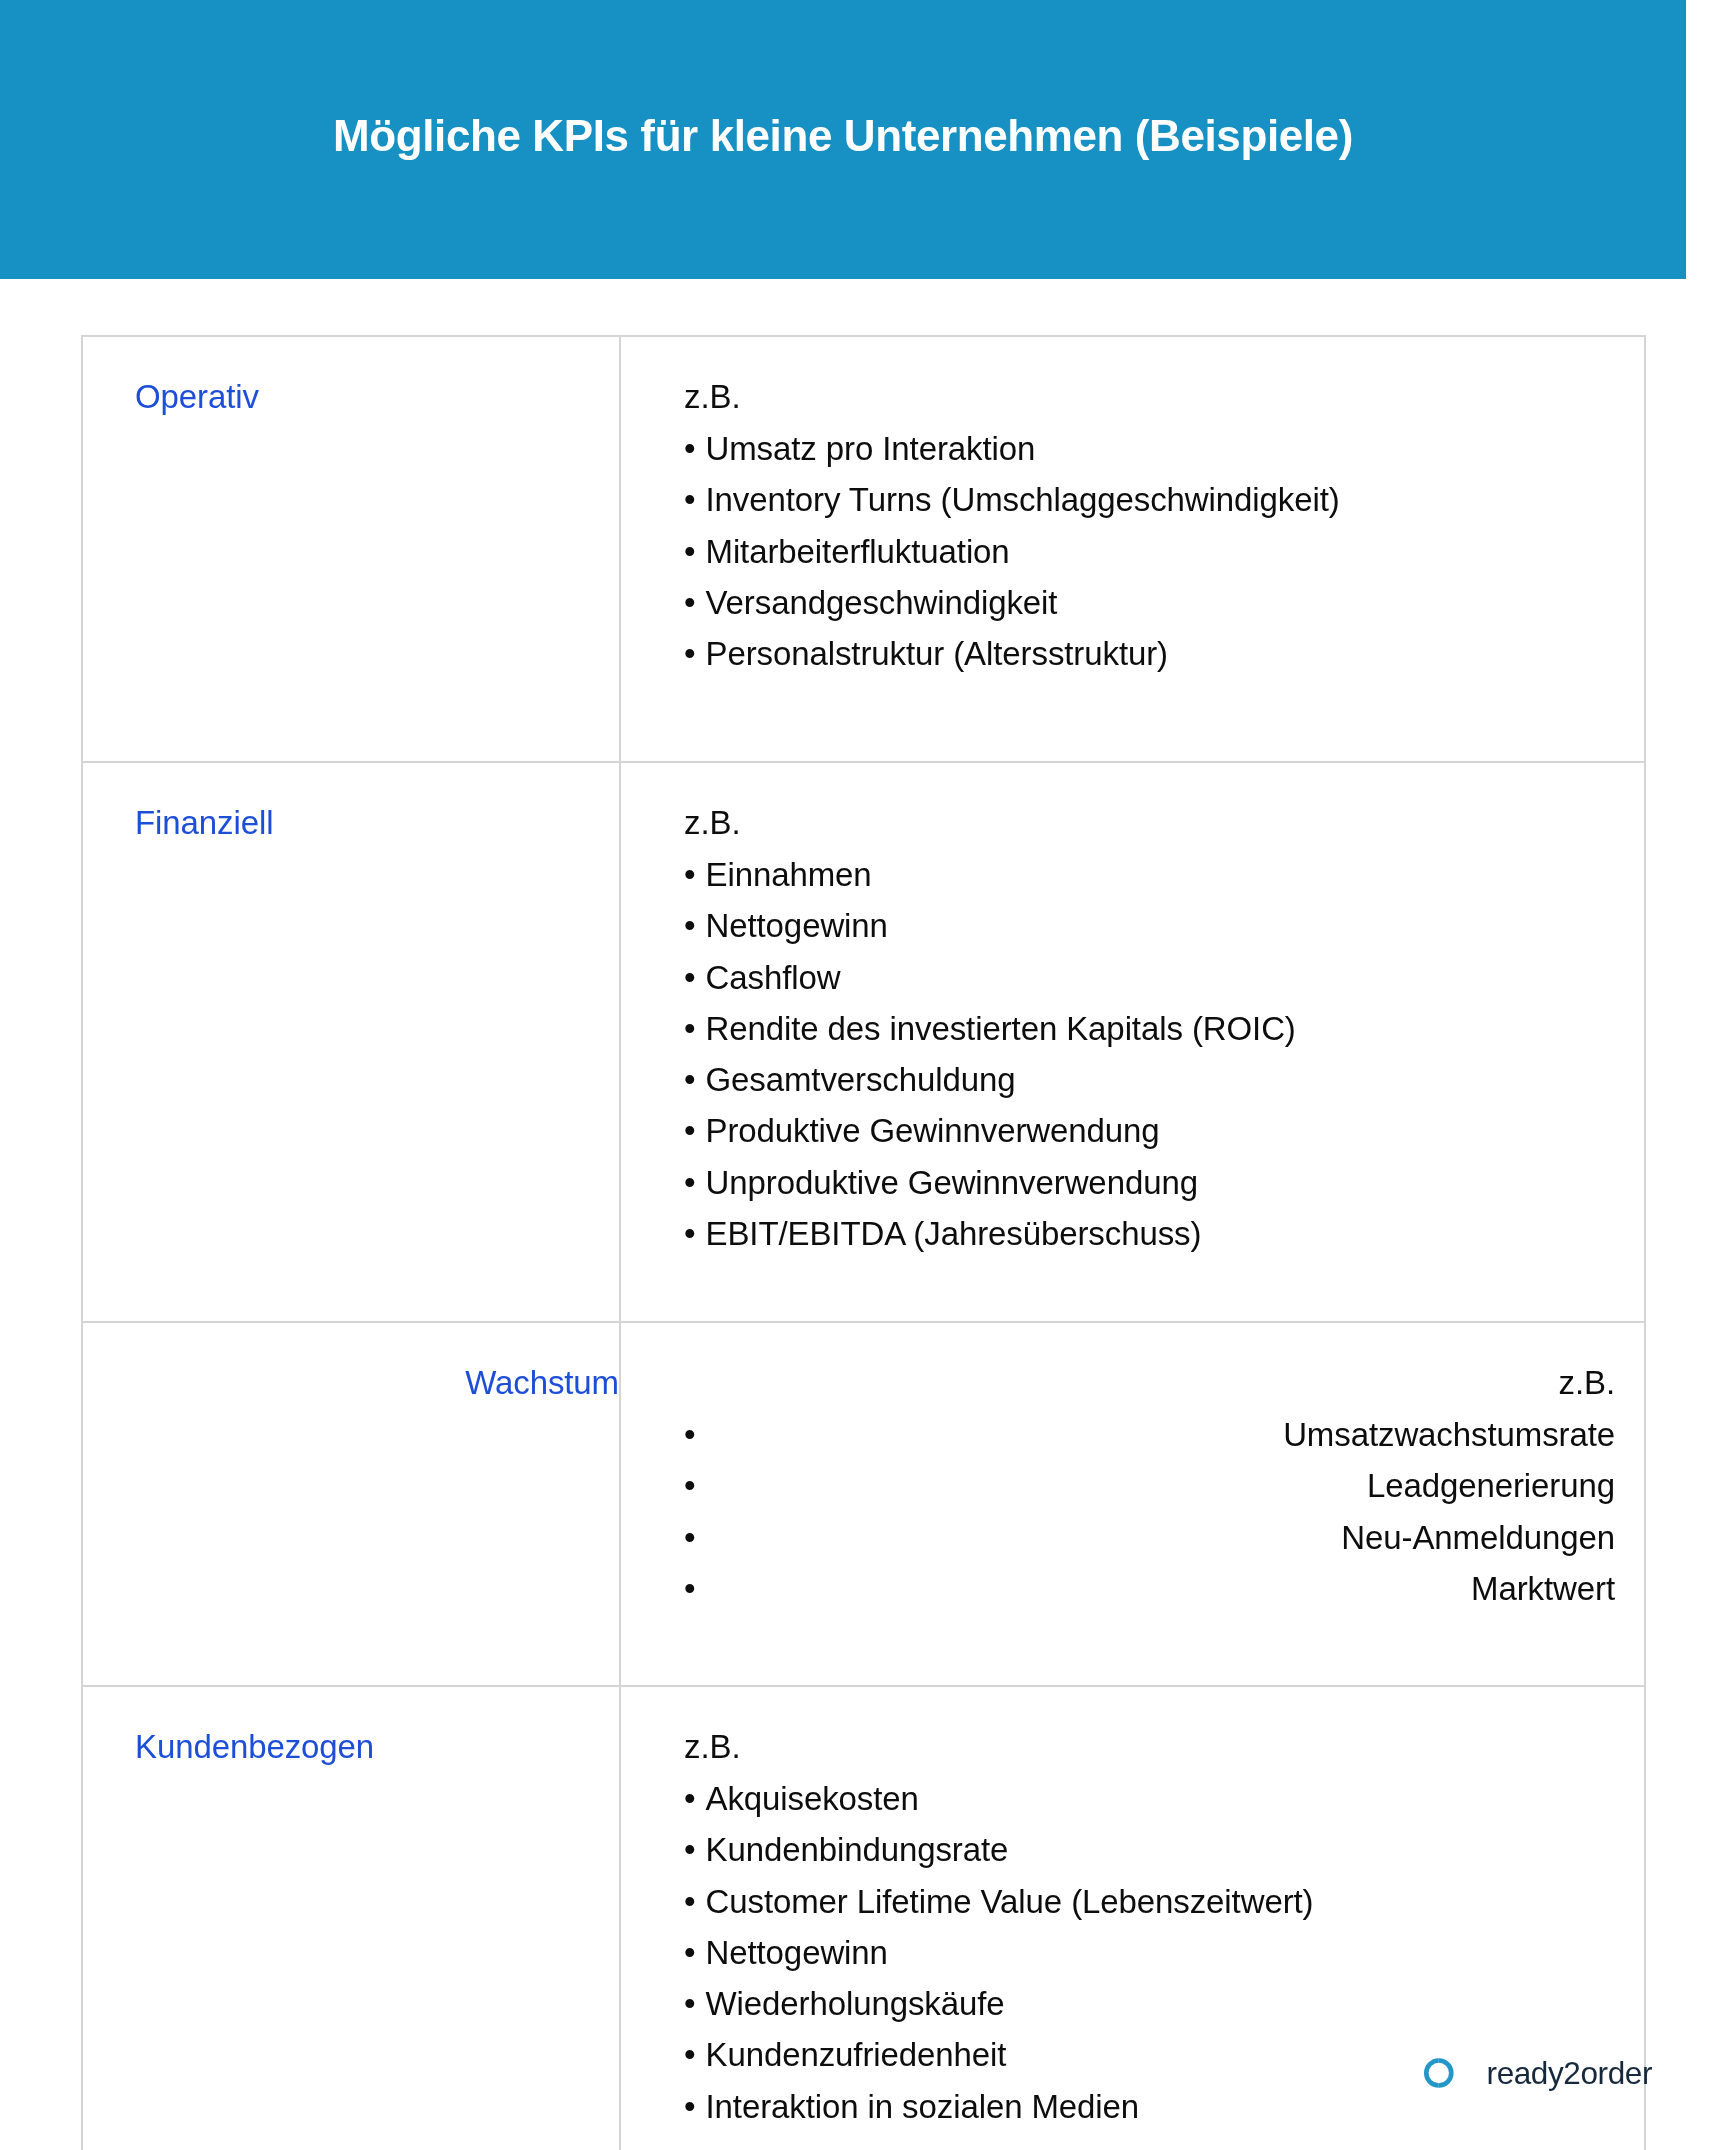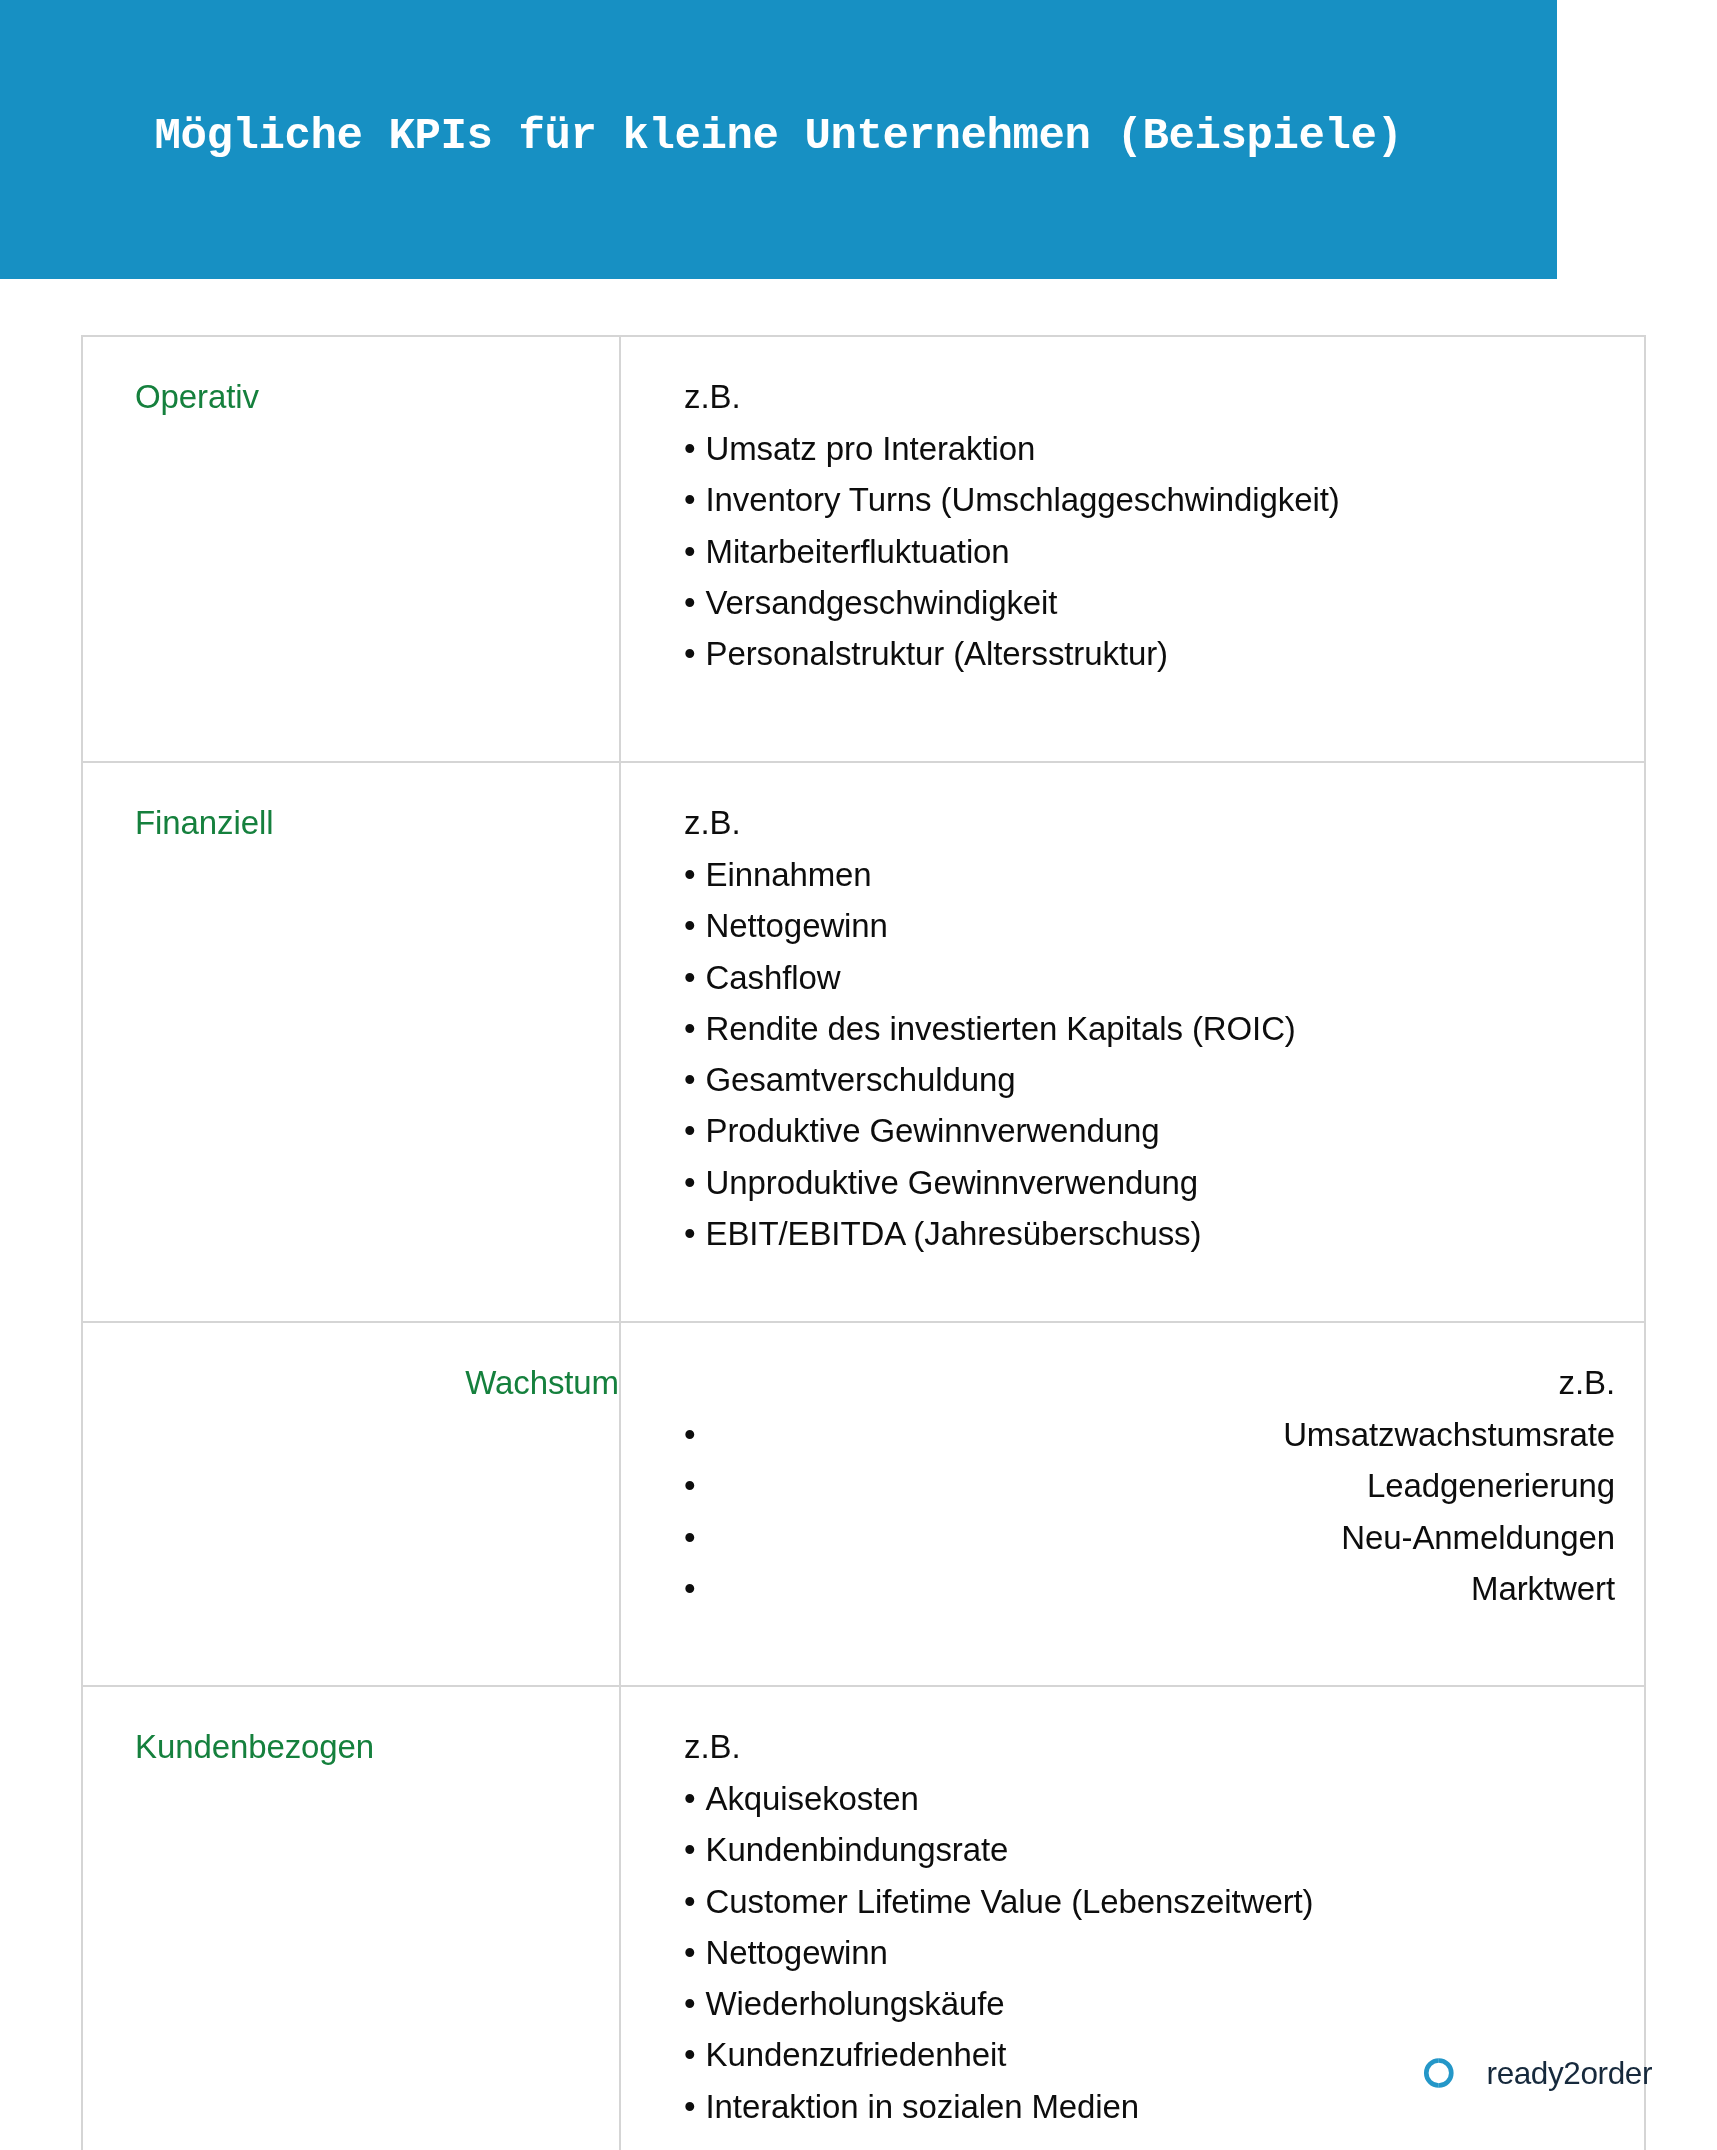--- a/index.html
+++ b/index.html
@@ -20,27 +20,26 @@
     height: 2151px;
     overflow: hidden;
     background: #ffffff;
   }
 
   
   .header-bar {
     position: absolute;
     left: 0;
     top: 0;
-    width: 1557px;
+    width: 1686px;
     height: 279px;
     background: #1790c3;
     display: flex;
     align-items: center;
     justify-content: center;
-    font-family: Liberation Mono, monospace;
   }
   .header-title {
     color: #ffffff;
     font-size: 44px;
     font-weight: bold;
     letter-spacing: -0.4px;
     line-height: 1.1;
     text-align: center;
     margin-top: -7.2px;
   }
@@ -71,21 +70,21 @@
     vertical-align: top;
     padding: 40px 0 29px 52px;
   }
   .kpi-table td.items-cell {
     vertical-align: top;
     padding: 40px 29px 17px 63px;
   }
 
   .cat-label {
     font-size: 33px;
-    color: #15803d;
+    color: #1d4ed8;
     line-height: 1.2;
     letter-spacing: -0.1px;
   }
 
   .zb-label {
     font-size: 33px;
     color: #0d0d0d;
     line-height: 1.2;
     letter-spacing: -0.1px;
     margin-bottom: 14.3px;

